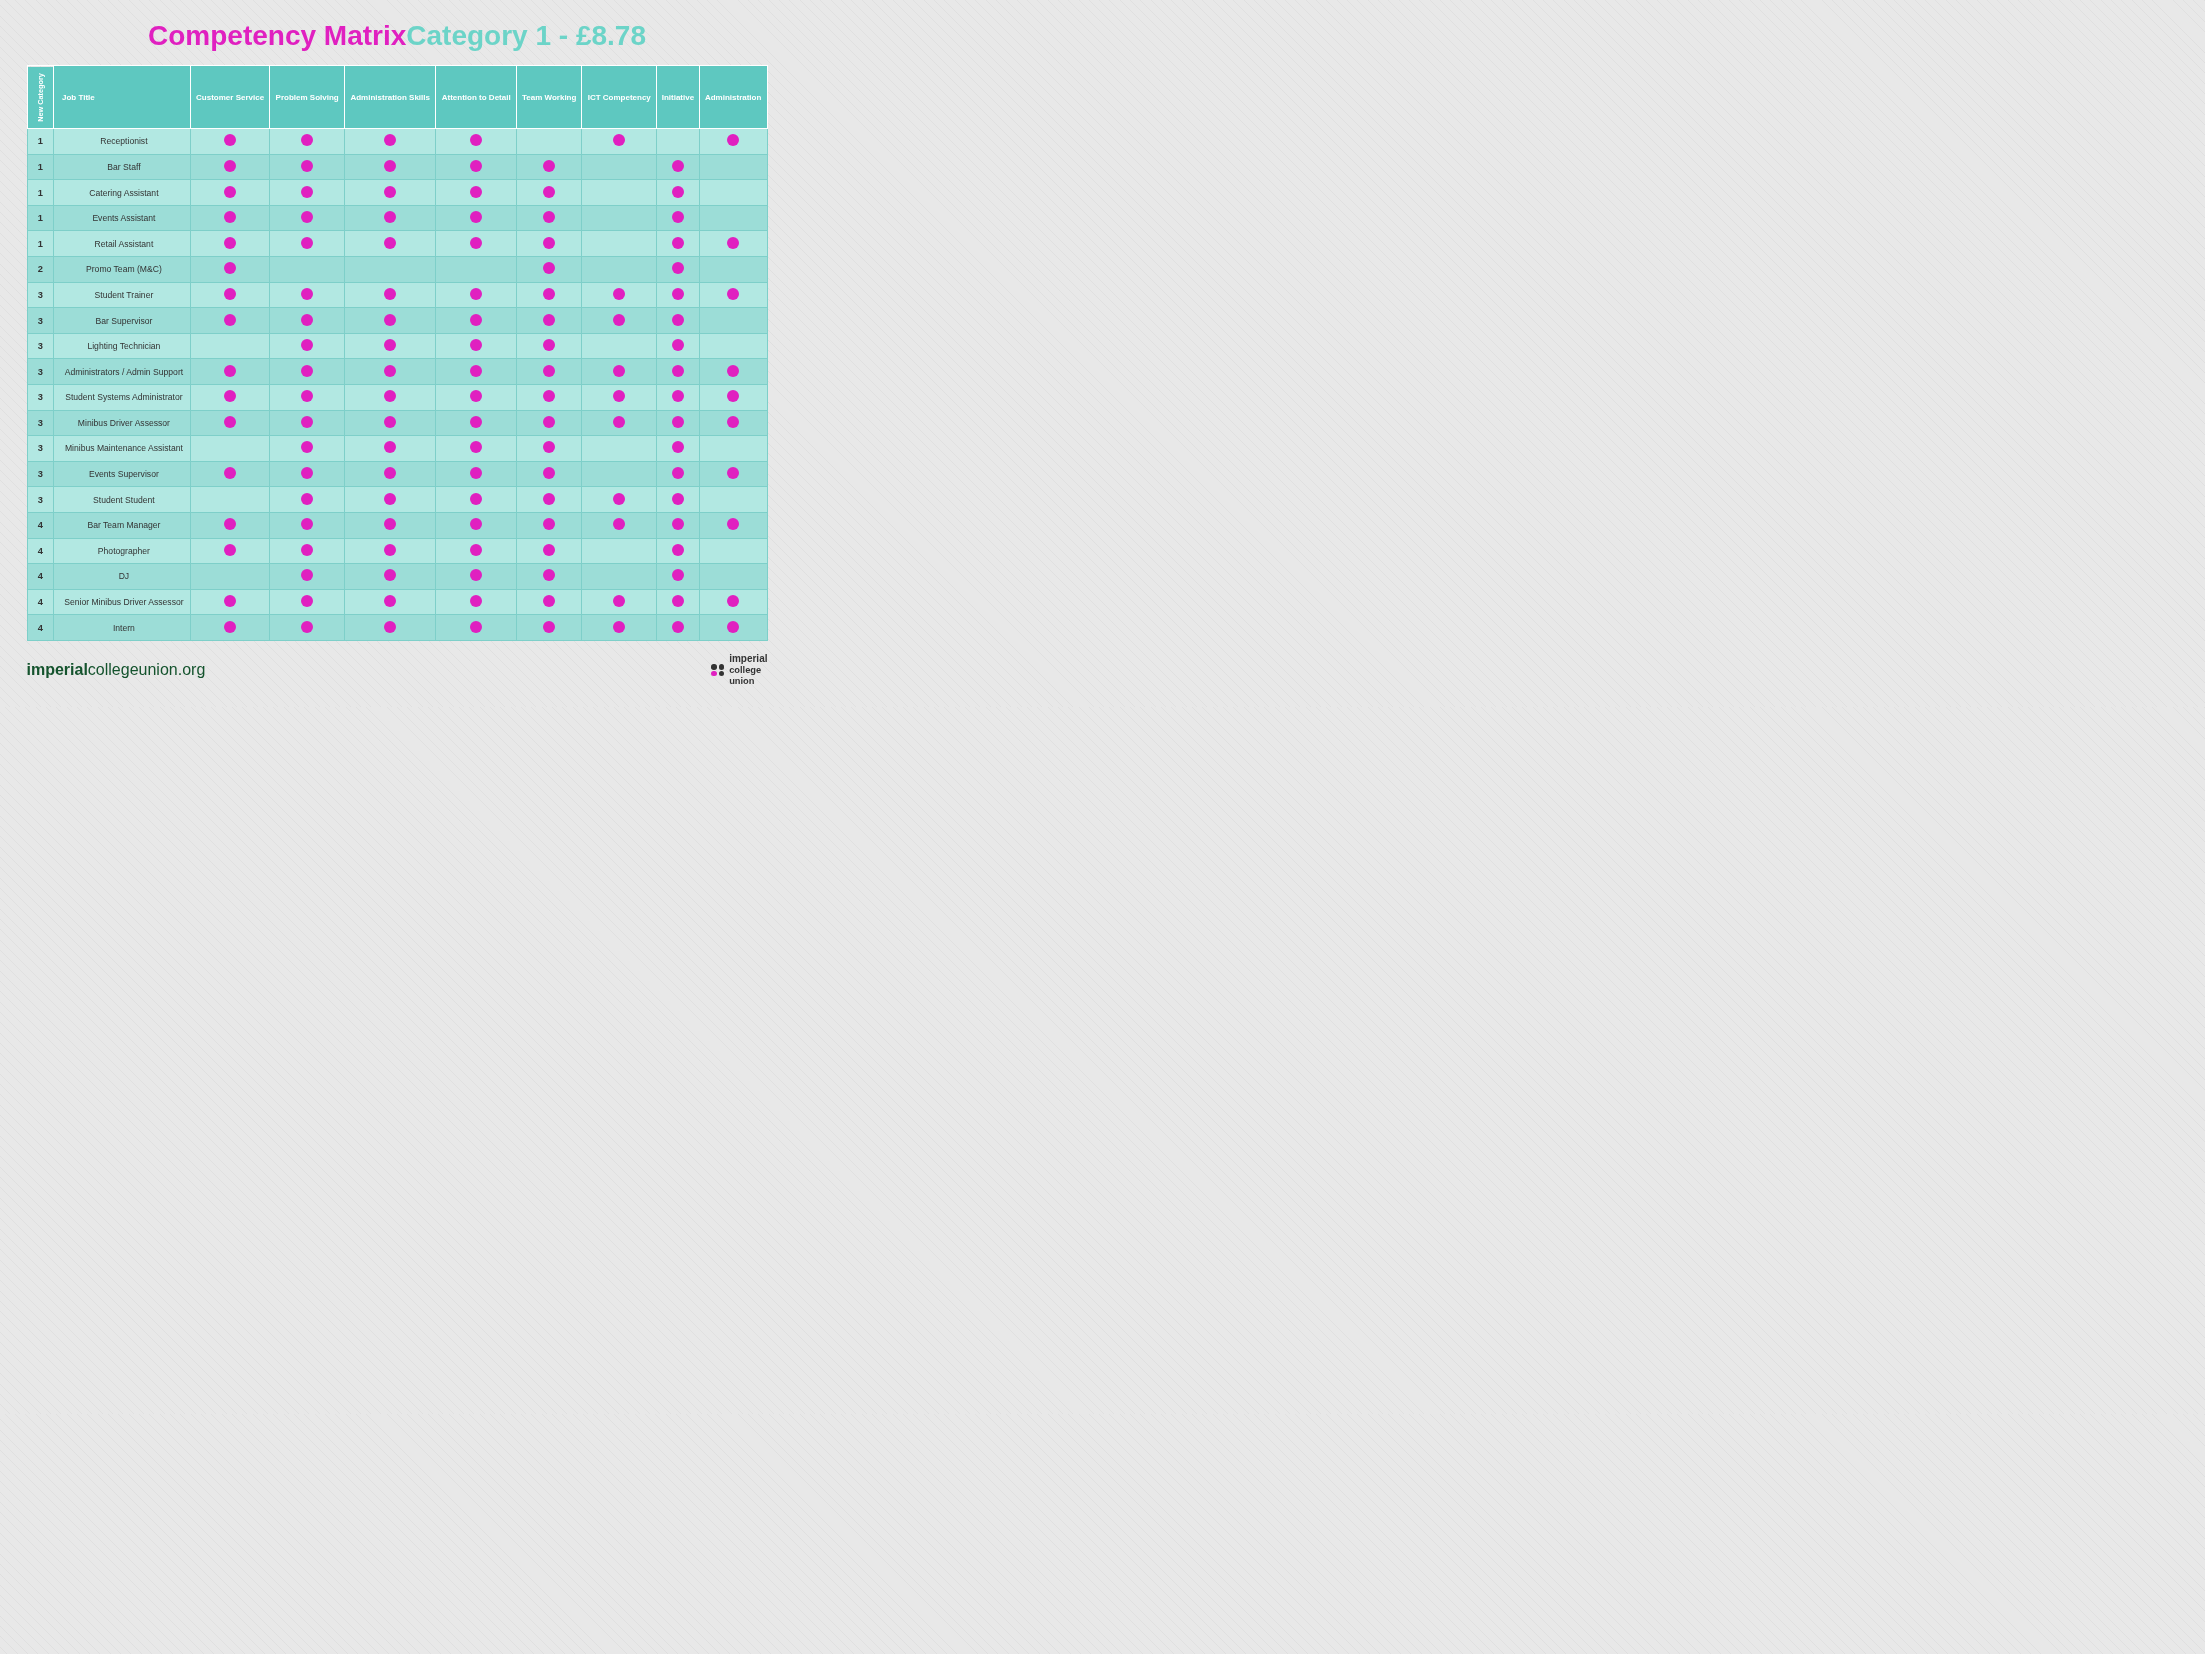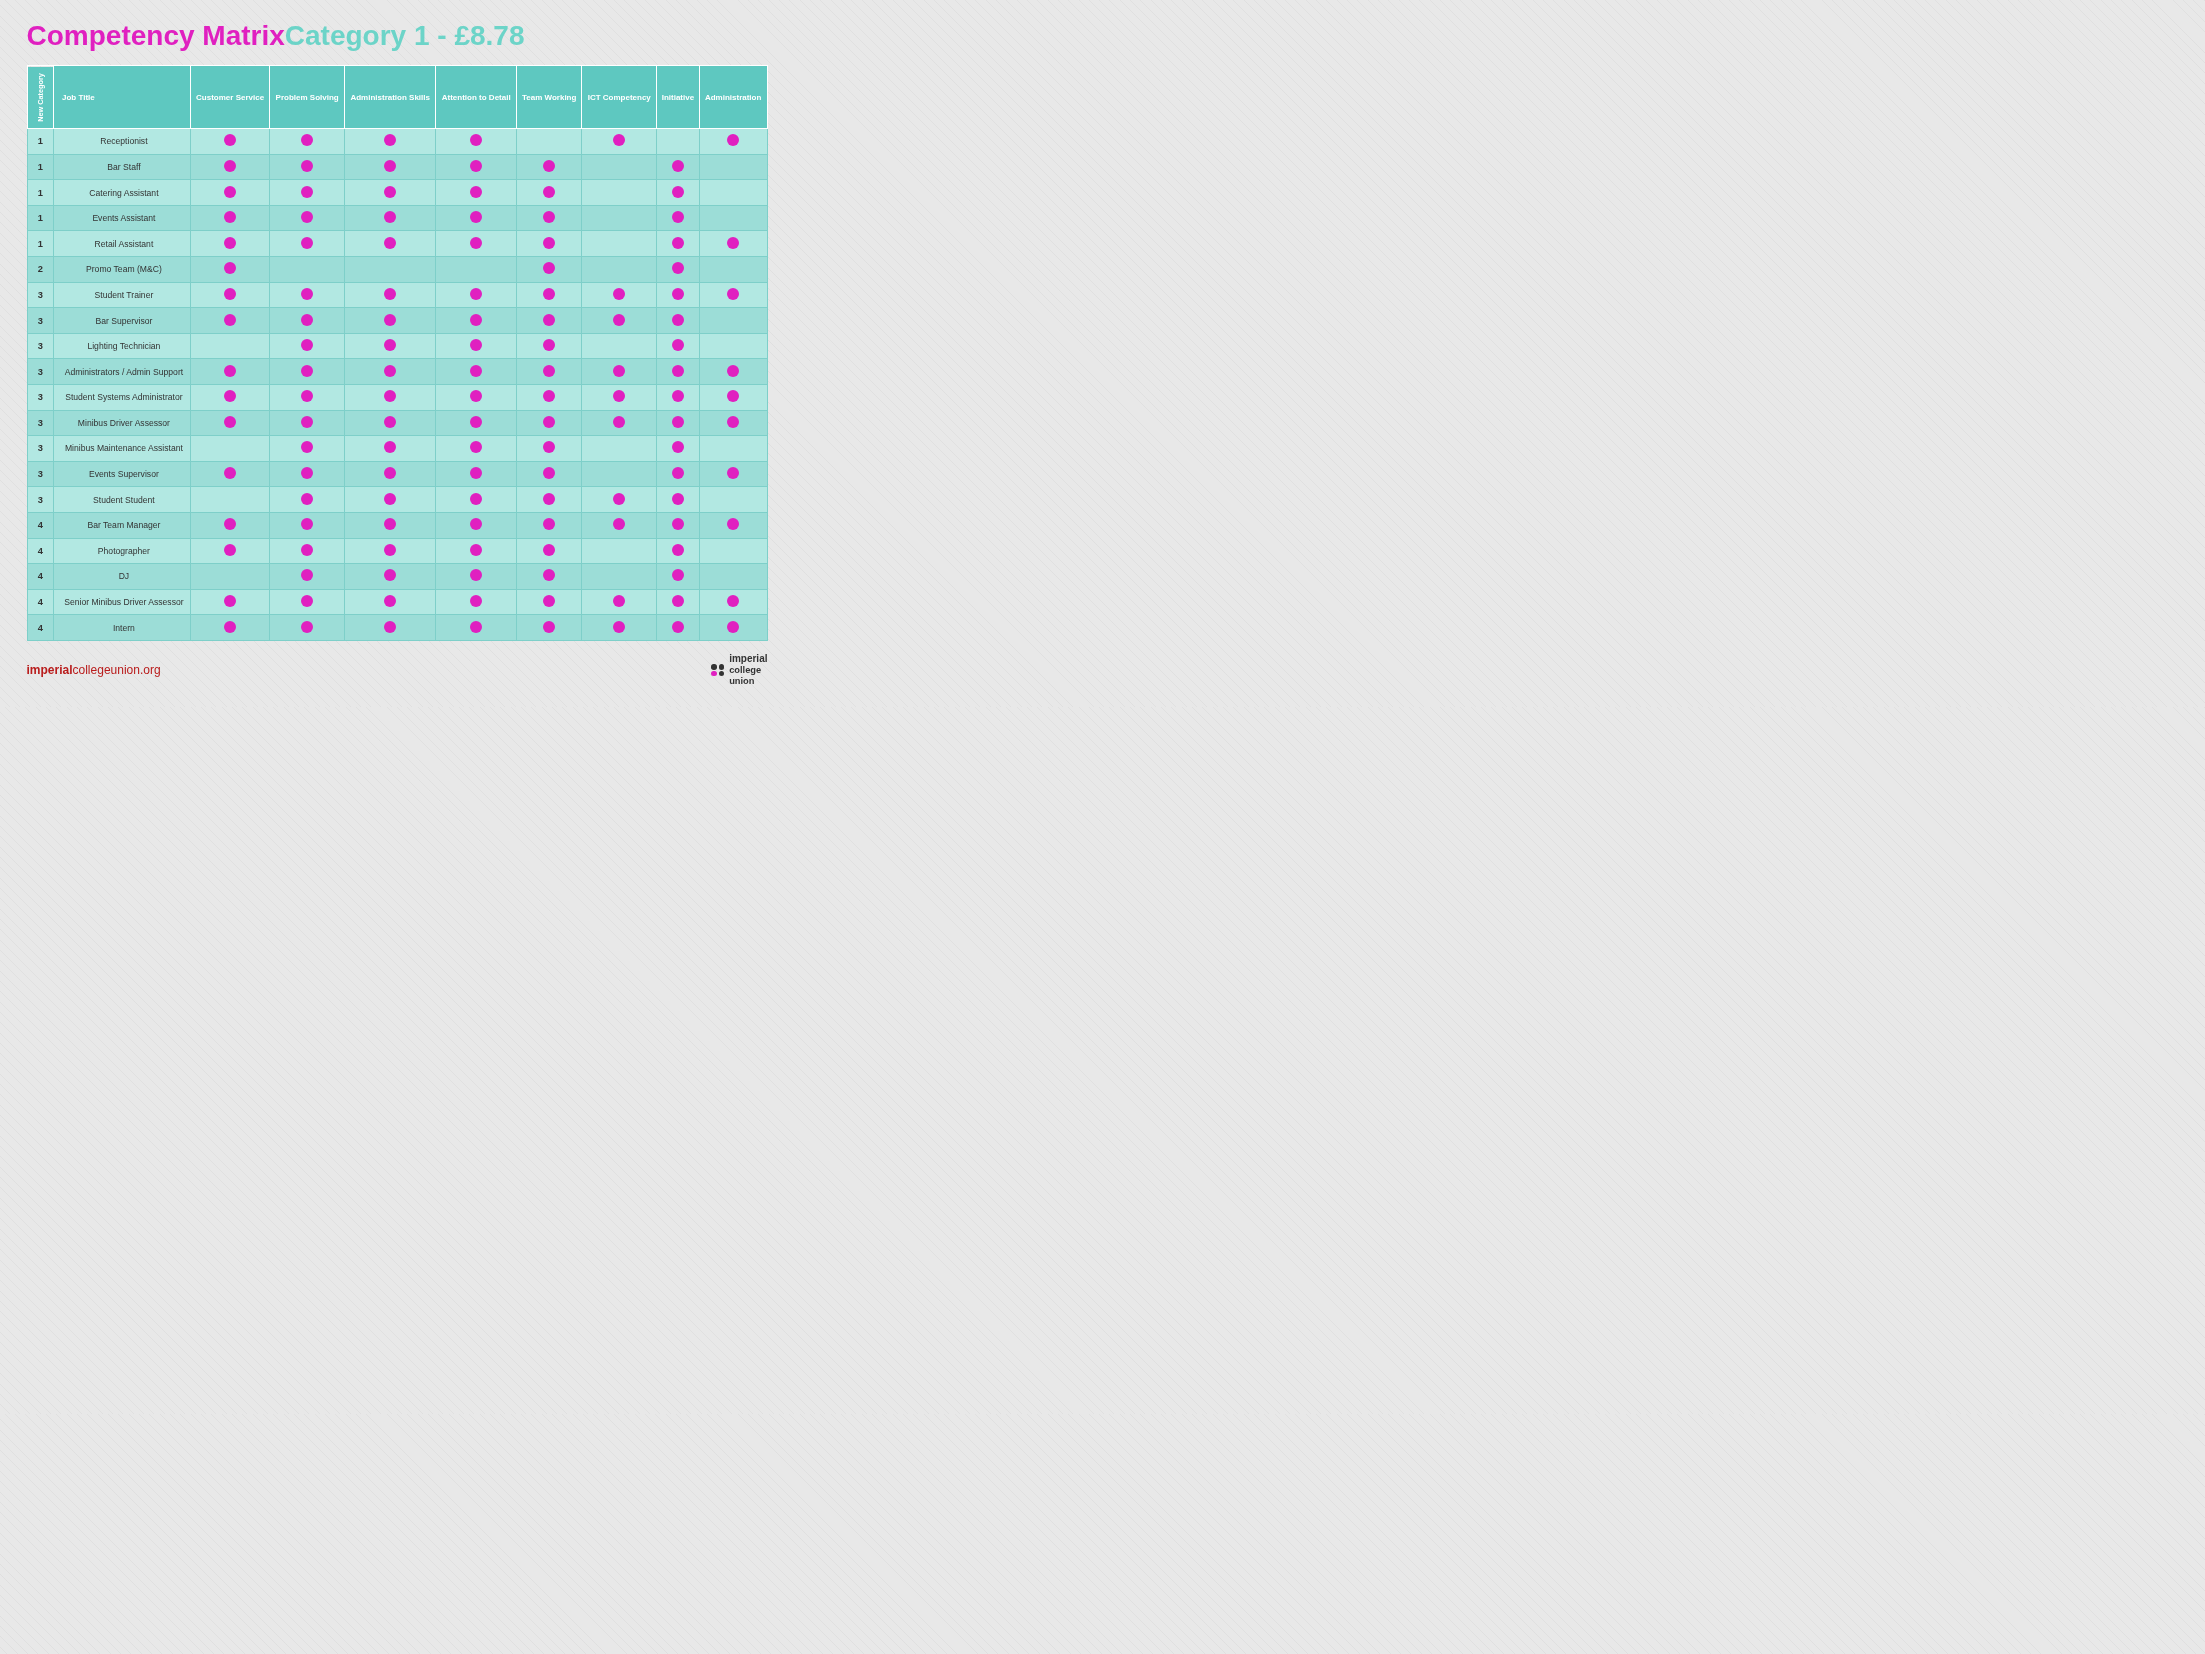--- a/index.html
+++ b/index.html
@@ -12,21 +12,21 @@
       background-image: repeating-linear-gradient(
         45deg,
         transparent,
         transparent 6.6px,
         rgba(180,180,180,0.15) 6.6px,
         rgba(180,180,180,0.15) 7.3px
       );
     }
     .header {
       display: flex;
-      justify-content: flex-start;
+      justify-content: center;
       align-items: flex-start;
       margin-bottom: 13.2px;
     }
     .title-main {
       font-size: 28px;
       font-weight: 900;
       color: #e020c0;
     }
     .title-category {
       font-size: 28px;
@@ -89,22 +89,22 @@
       border-radius: 50%;
       background: #e020c0;
     }
     .footer {
       display: flex;
       justify-content: space-between;
       align-items: center;
       margin-top: 12px;
     }
     .footer-left {
-      font-size: 12px;
-      color: #b91c1c;
+      font-size: 16px;
+      color: #14532d;
     }
     .footer-left strong {
       font-weight: 900;
     }
     .footer-right {
       display: flex;
       align-items: center;
       gap: 5.3px;
     }
     .logo-dots {

